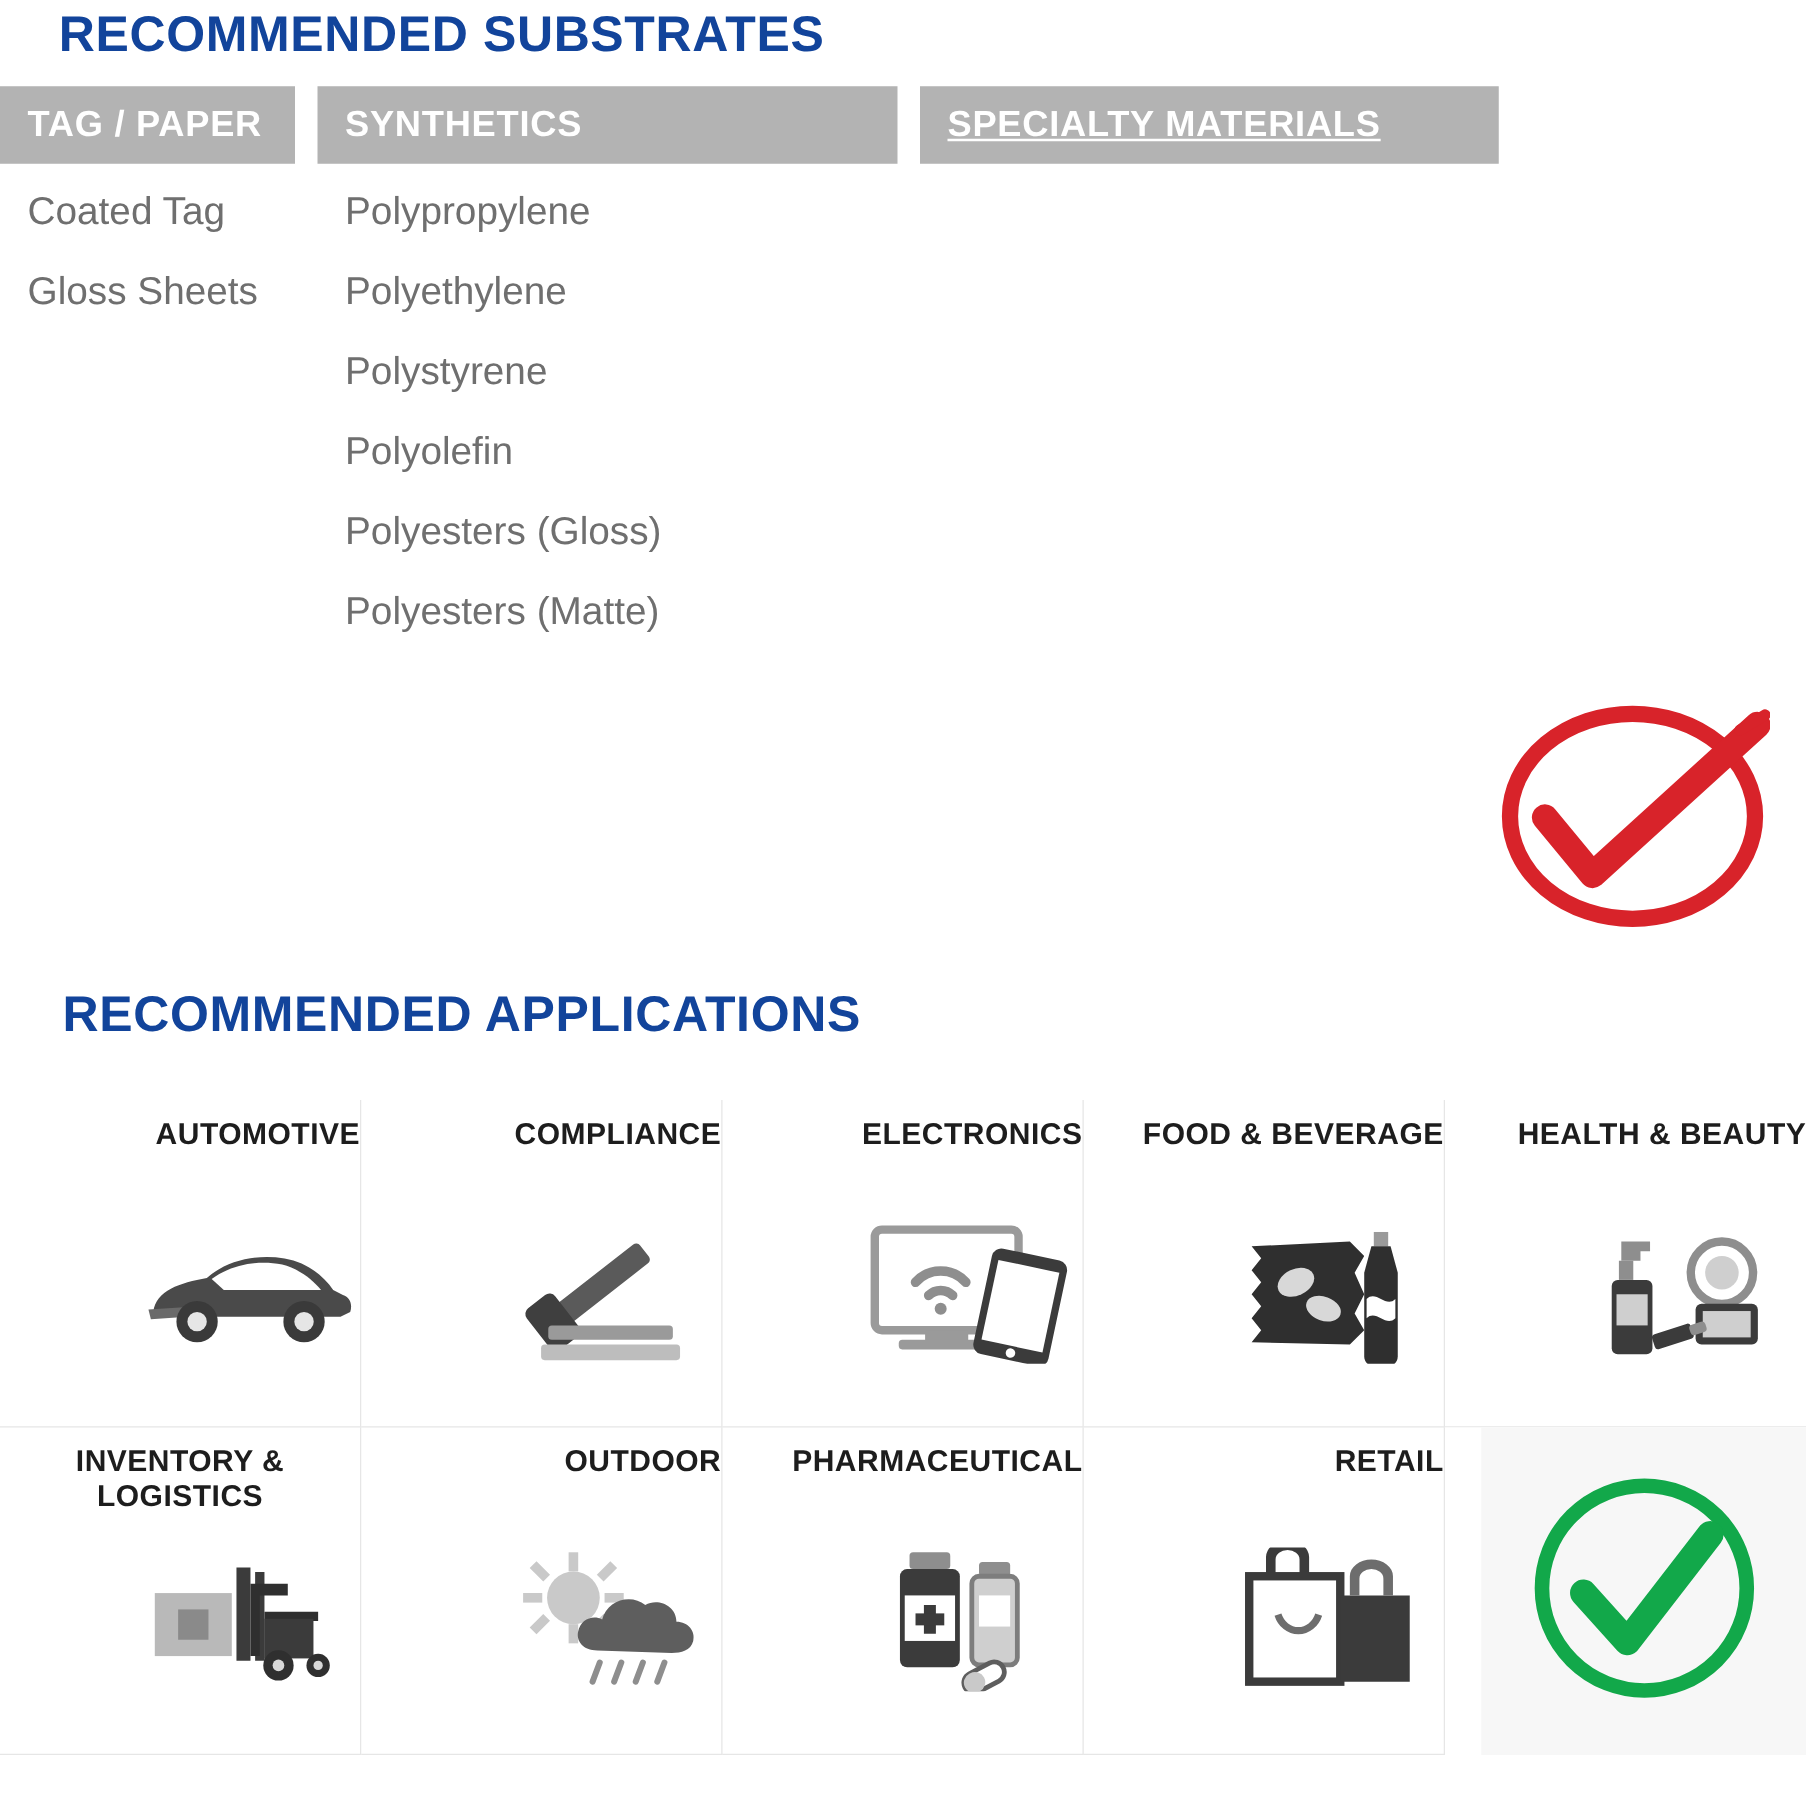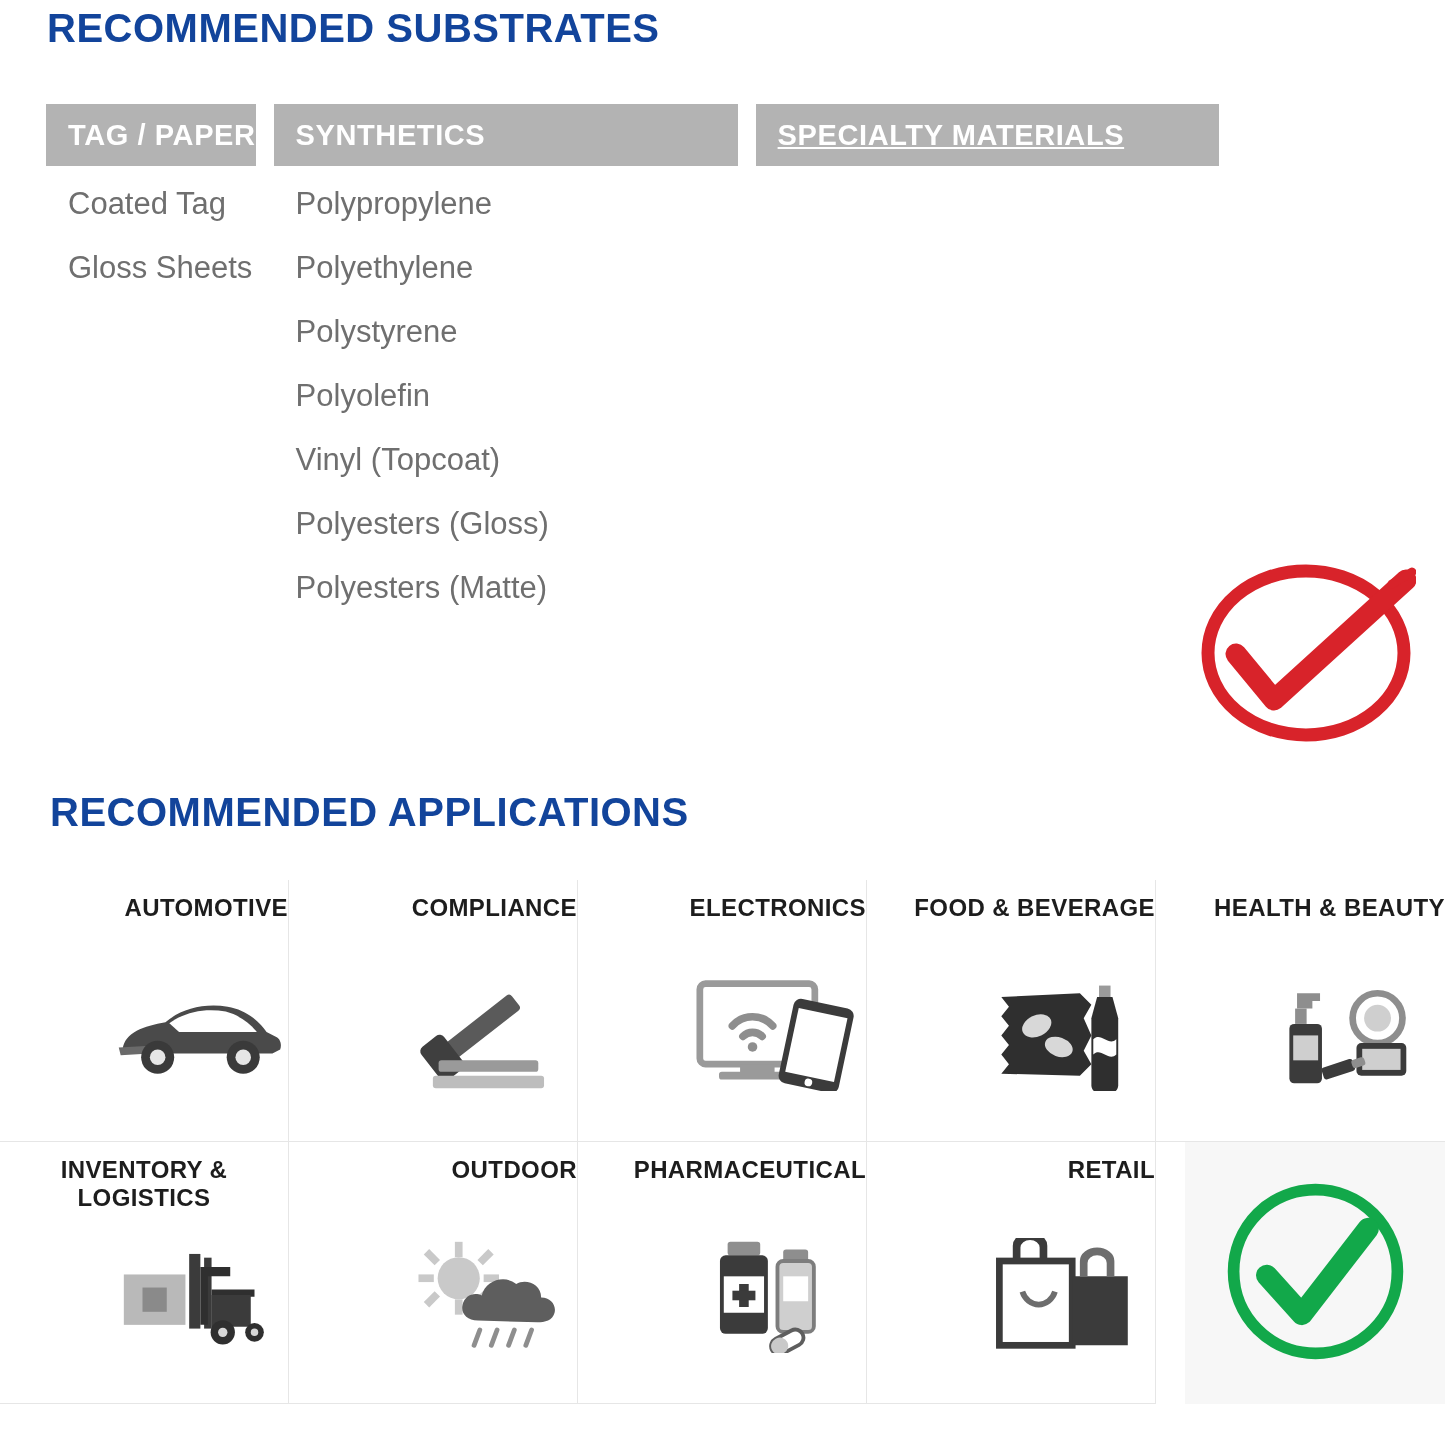--- a/index.html
+++ b/index.html
@@ -29,25 +29,24 @@
     font-weight: bold;
     font-size: 40px;
     letter-spacing: 0.5px;
     line-height: 1;
     padding-left: 18px;
   }
   #substrates-title { padding-top: 8px; padding-left: 47px; }
 
   
   .subs-table {
-    margin-top: 56px;
+    margin-top: 21px;
     display: flex;
     width: 1199px;
     box-sizing: border-box;
-    padding-left: 46px;
   }
   .subs-col {
     box-sizing: border-box;
   }
   .col-0 { width: 482px; }
   .col-1 { width: 482px; }
   .col-2 { width: 481px; }
 
   .col-head {
     background: #b3b3b3;
@@ -183,23 +182,20 @@
           <span>Polypropylene</span><sup></sup>
         </div>
         <div class="item">
           <span>Polyethylene</span><sup></sup>
         </div>
         <div class="item">
           <span>Polystyrene</span><sup></sup>
         </div>
         <div class="item">
           <span>Polyolefin</span><sup></sup>
-        </div>
-        <div class="item">
-          <span>Vinyl (Topcoat)</span><sup></sup>
         </div>
         <div class="item">
           <span>Polyesters (Gloss)</span><sup></sup>
         </div>
         <div class="item">
           <span>Polyesters (Matte)</span><sup></sup>
         </div>
       </div>
     </div>
 

